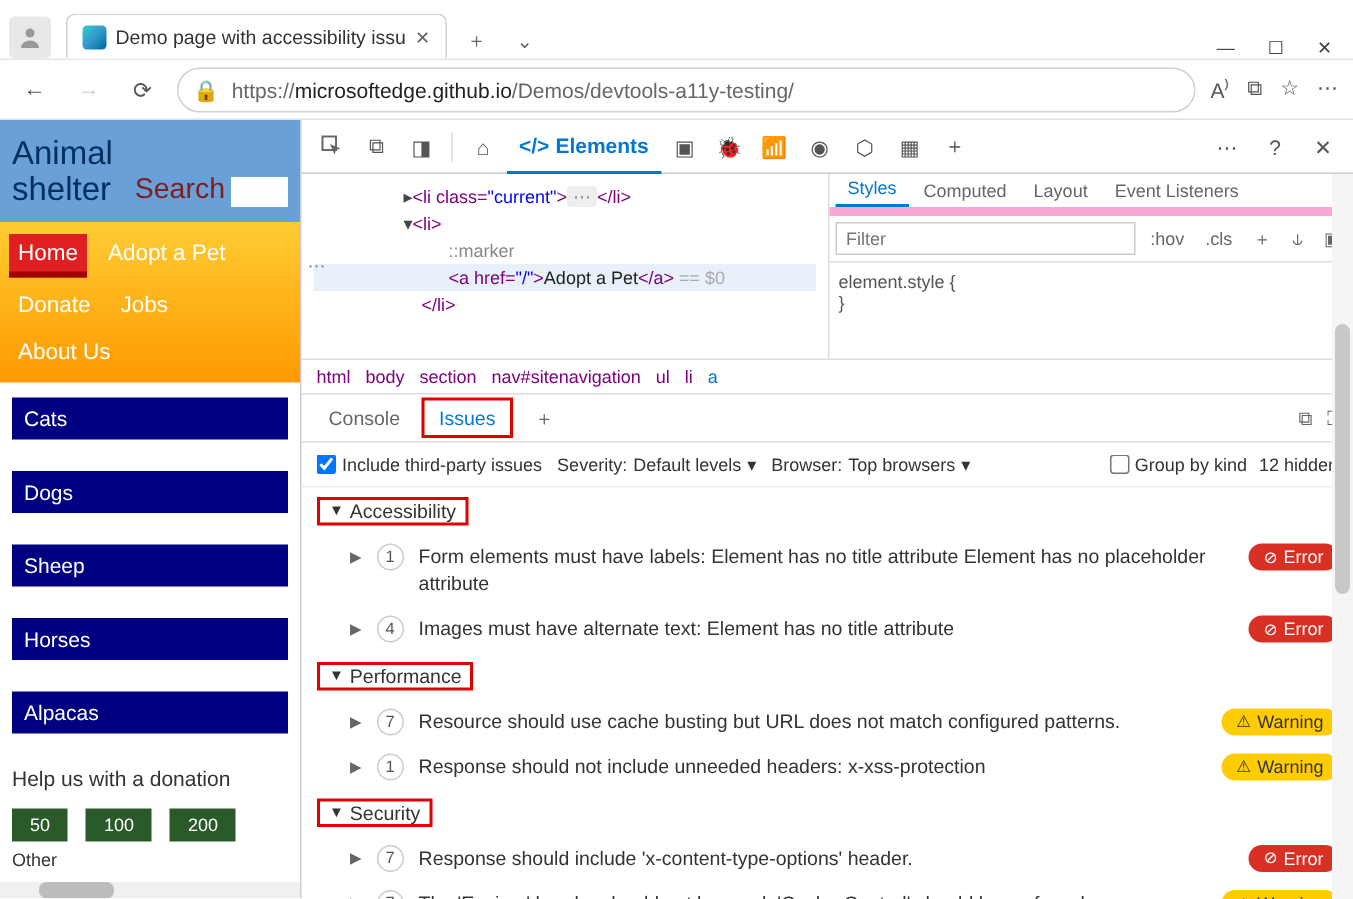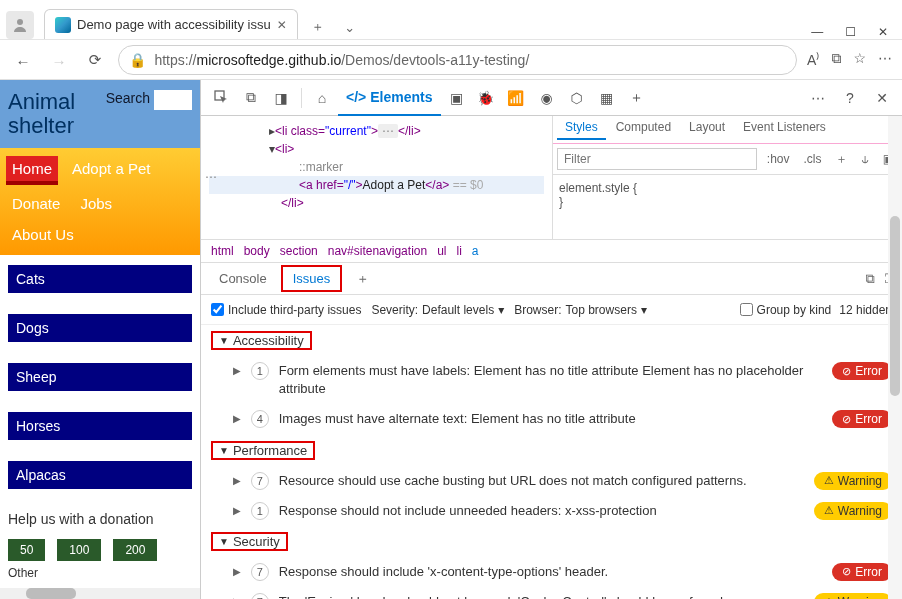--- a/index.html
+++ b/index.html
@@ -12,23 +12,23 @@
 .newtab{width:24px;height:24px;display:flex;align-items:center;justify-content:center;color:#666;margin-left:4px}
 .winbtns{margin-left:auto;display:flex;gap:22px;padding-right:8px;color:#444;font-size:12px}
 .addrbar{height:40px;display:flex;align-items:center;gap:10px;padding:0 10px;border-bottom:1px solid #e0e0e0}
 .navbtn{width:26px;height:26px;display:flex;align-items:center;justify-content:center;color:#555;font-size:15px}
 .urlbox{flex:1;height:30px;border:1px solid #d0d0d0;border-radius:15px;display:flex;align-items:center;gap:8px;padding:0 10px;color:#666;font-size:14px}
 .urlbox .lock{color:#777}
 .urlbox .host{color:#222}
 .addricons{display:flex;gap:12px;color:#555;font-size:14px}
 .content{display:flex;height:519px}
 .page{width:200px;background:#fff;overflow:hidden;position:relative}
-.page-header{background:#6aa0d8;padding:10px 8px;display:flex;align-items:flex-start;gap:4px}
+.page-header{background:#6aa0d8;padding:10px 8px;display:flex;align-items:flex-end;gap:4px}
 .page-title{color:#003060;font-size:22px;font-weight:300;line-height:1.1}
-.search-label{color:#0f172a;font-size:14px;margin-left:auto}
+.search-label{color:#7f1d1d;font-size:19px;margin-left:auto}
 .search-box{width:38px;height:20px;background:#fff}
 .page-nav{background:linear-gradient(#fc3,#f90);padding:8px 6px;display:flex;flex-wrap:wrap;gap:6px 8px;font-size:15px;color:#fff}
 .nv{color:#fff;padding:4px 6px}
 .nv.active{background:#e02020;border-bottom:4px solid #a00000}
 .page-body{padding:10px 8px}
 .cat{display:block;background:#000080;color:#fff;padding:6px 8px;margin-bottom:21px;font-size:14px}
 .help-title{font-weight:normal;font-size:14px;margin:14px 0 10px;line-height:1.3}
 .amounts{display:flex;gap:12px}
 .amt{background:#2a5a2a;color:#fff;font-size:12px;padding:4px 12px}
 .other{font-size:12px;margin-top:5px}
@@ -39,21 +39,21 @@
 .dt-ic{width:28px;height:26px;display:flex;align-items:center;justify-content:center;font-size:14px}
 .dt-ic.elements{color:#0078d4;font-weight:600;gap:4px;width:auto;padding:0 8px;border-bottom:2px solid #0078d4;height:36px}
 .dt-right{margin-left:auto;display:flex;gap:4px}
 .dt-main{display:flex;height:123px}
 .dom{flex:1;font-family:Consolas,monospace;font-size:12px;padding:6px 8px;color:#444;overflow:hidden;position:relative}
 .dom .line{white-space:nowrap;line-height:1.5}
 .tag-p{color:#800080}.val{color:#00f}.txt{color:#222}.pseudo{color:#888}
 .ell{color:#888;background:#eee;padding:0 4px;border-radius:2px}
 .dim{color:#aaa}
 .styles{width:350px;border-left:1px solid #ddd;font-size:12px;display:flex;flex-direction:column}
-.styles-tabs{display:flex;gap:2px;border-bottom:1px solid #f9a8d4;height:28px;align-items:flex-start;padding:0 4px}
+.styles-tabs{display:flex;gap:2px;border-bottom:6px solid #f9a8d4;height:28px;align-items:flex-end;padding:0 4px}
 .styles-tab{padding:4px 8px;color:#666}
 .styles-tab.active{color:#0078d4;border-bottom:2px solid #0078d4}
 .styles-filter{display:flex;align-items:center;gap:6px;padding:4px;border-bottom:1px solid #ddd}
 .styles-filter input{flex:1;height:22px;border:1px solid #ccc;padding:0 6px;font-size:12px}
 .filter-btn{color:#666;padding:2px 4px}
 .styles-body{padding:6px;color:#555;font-family:Consolas,monospace}
 .breadcrumb{height:24px;border-top:1px solid #ddd;border-bottom:1px solid #ddd;display:flex;align-items:center;gap:10px;padding:0 10px;font-size:12px;color:#800080}
 .breadcrumb span{cursor:default}
 .breadcrumb .sel{color:#0078d4}
 .drawer-tabs{height:32px;display:flex;align-items:center;gap:4px;padding:0 8px;border-bottom:1px solid #ddd}

